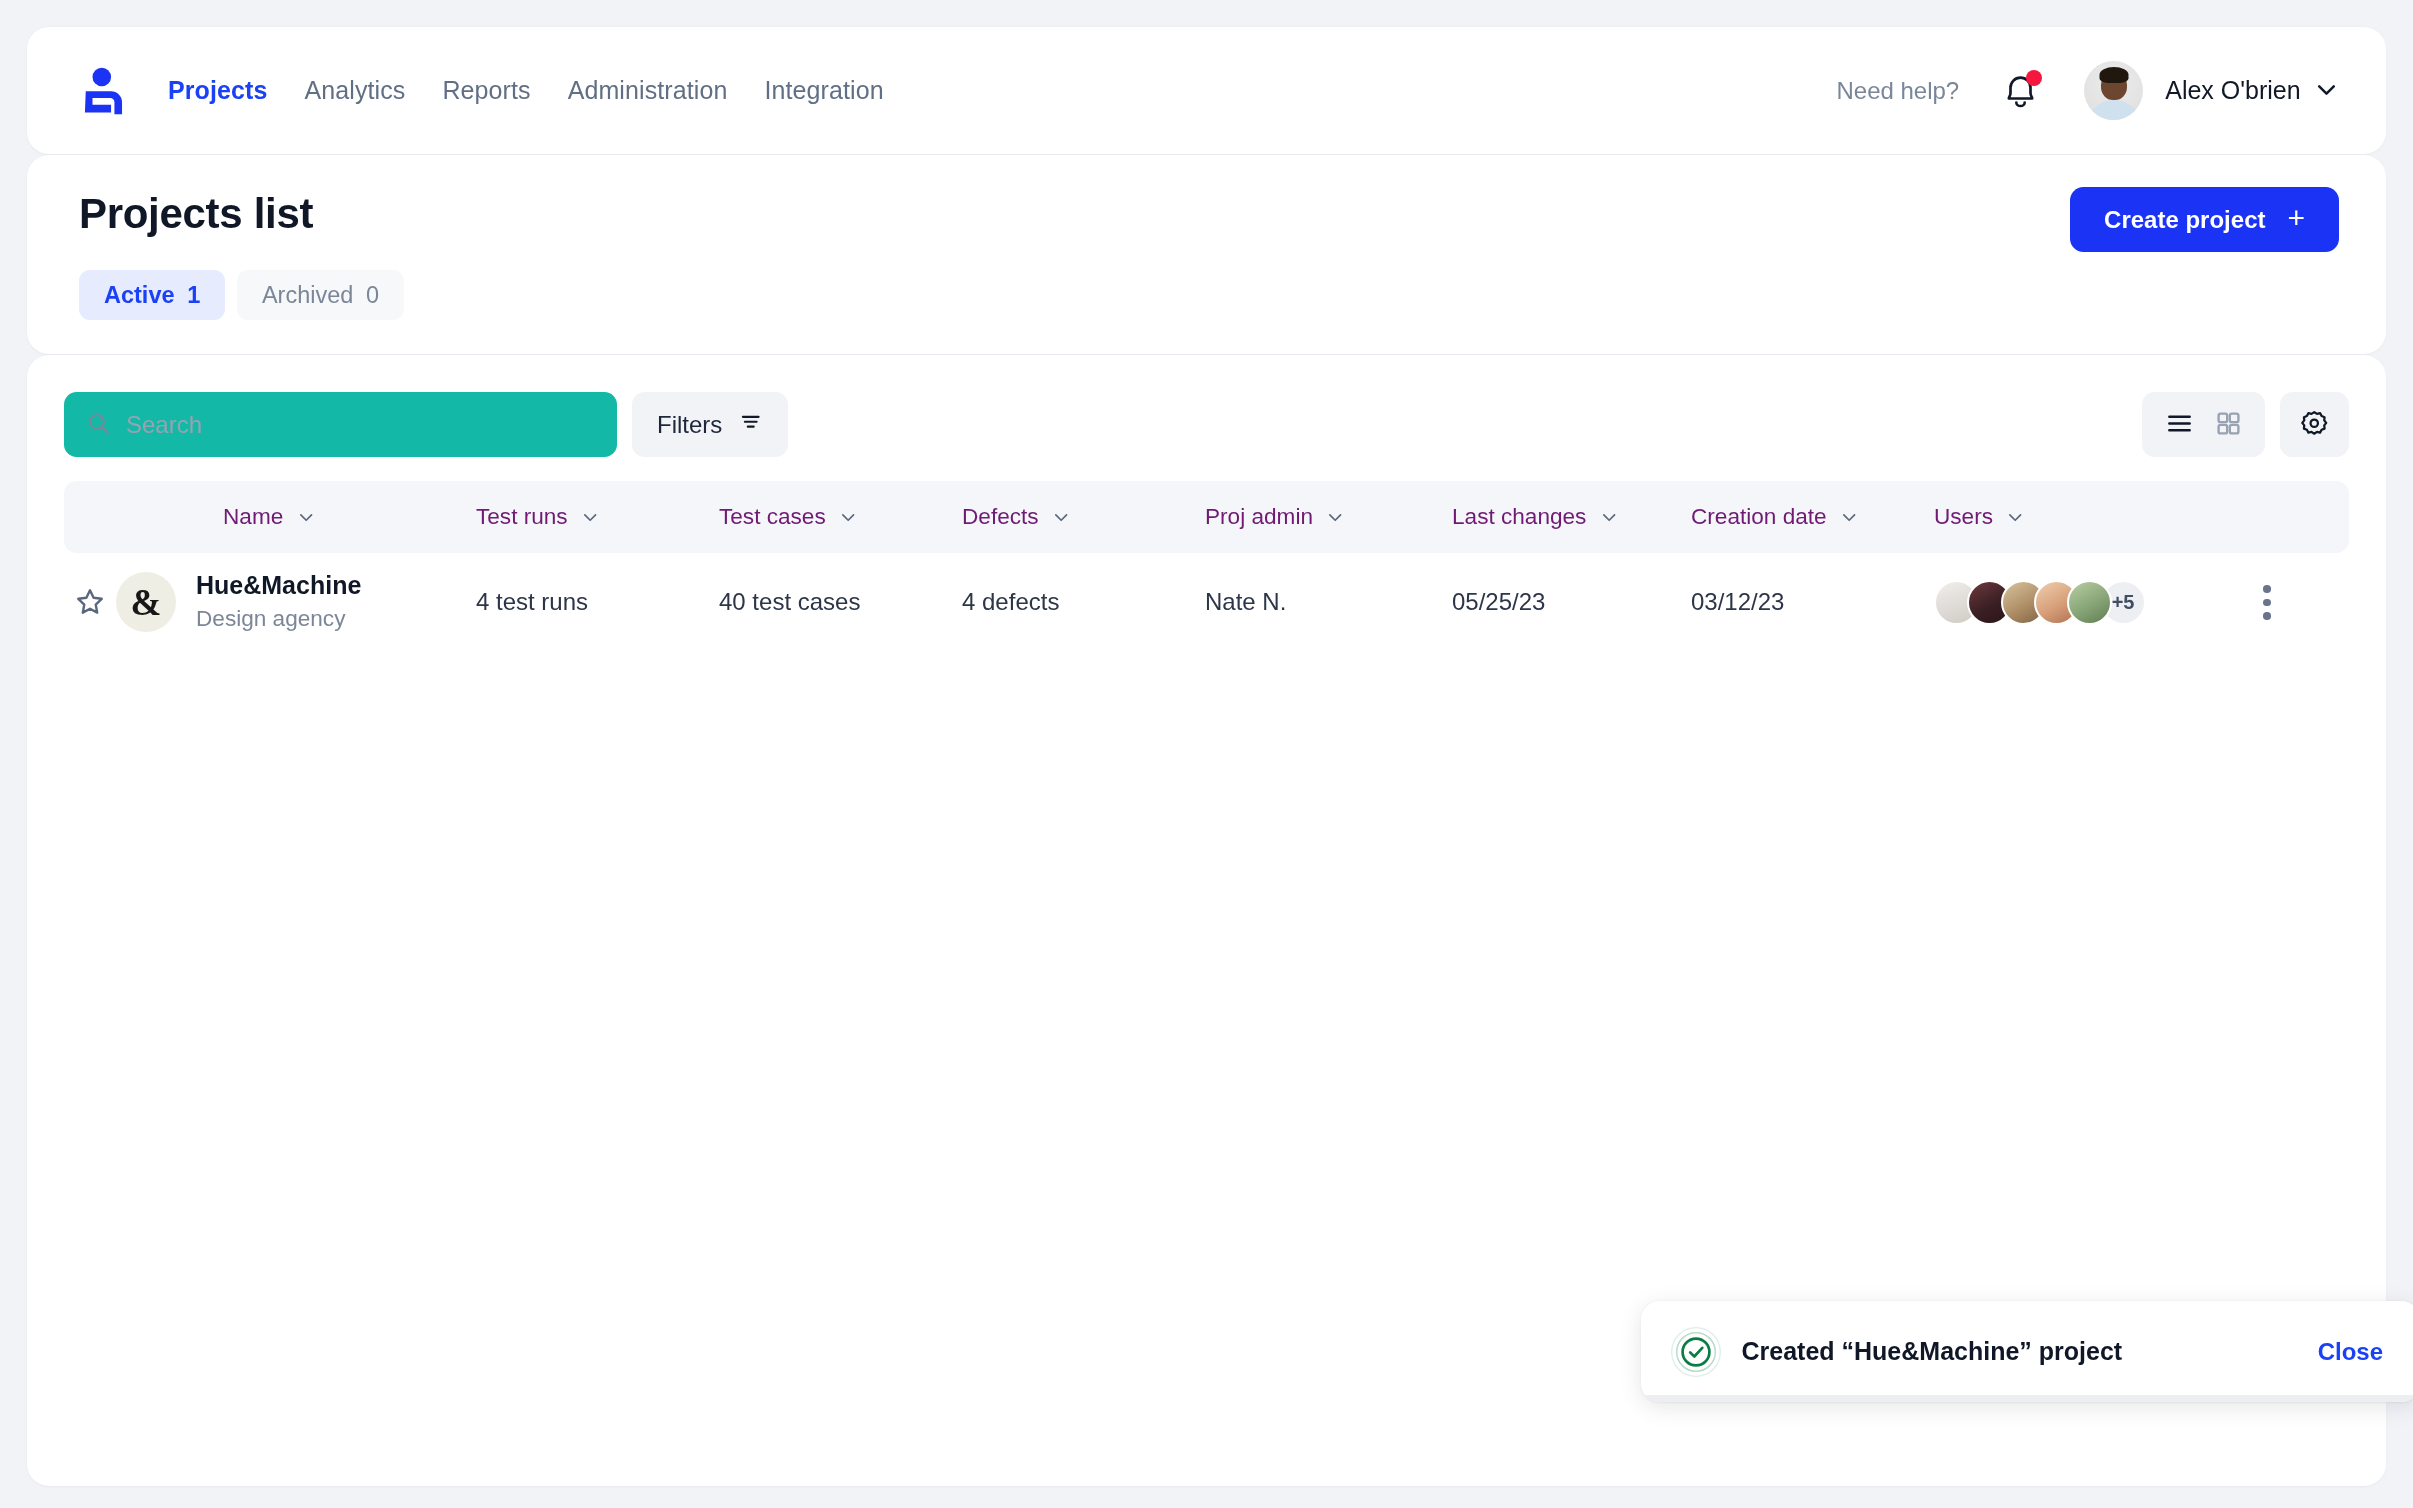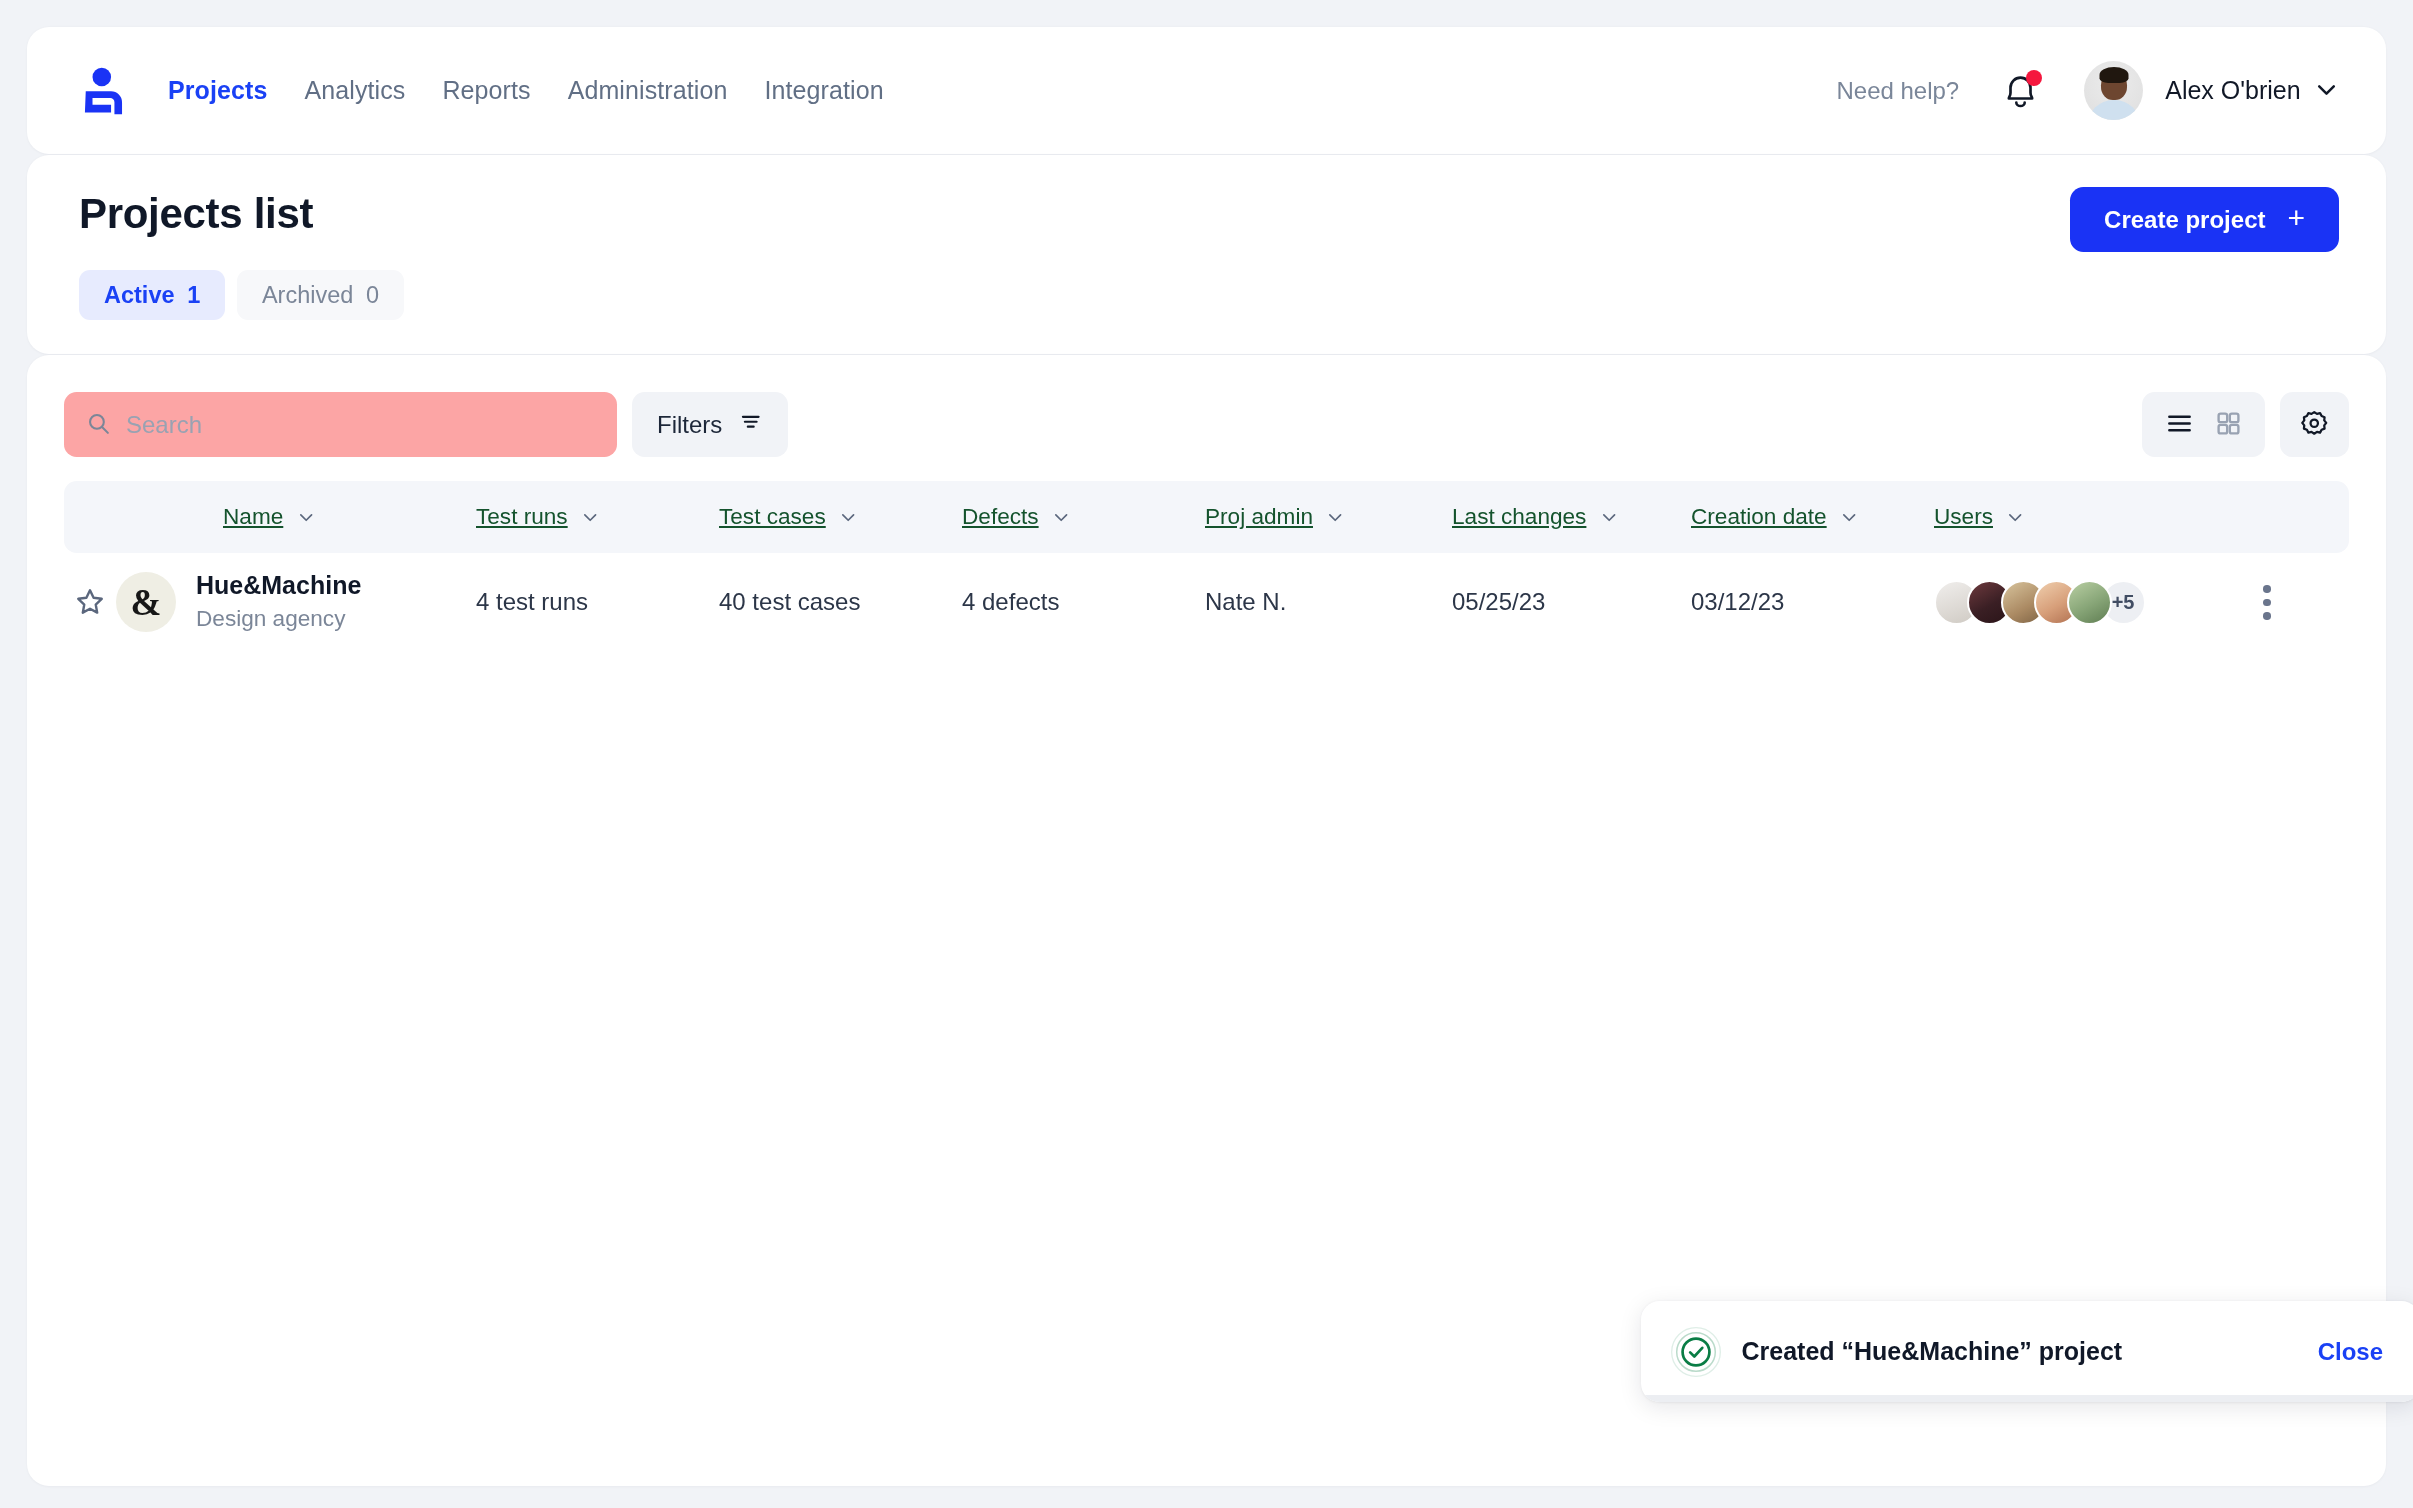--- a/index.html
+++ b/index.html
@@ -93,21 +93,21 @@
   
   .maincard {
     flex: 1 1 auto;
     padding: 37px 37px 0 37px;
     position: relative;
     overflow: hidden;
     display: flex; flex-direction: column;
   }
   .toolbar { display: flex; align-items: center; gap: 15px; flex: 0 0 auto; }
   .searchbox {
-    width: 553px; height: 65px; background: #fca5a5;
+    width: 553px; height: 65px; background: #14b8a6;
     border-radius: 12.6px; display: flex; align-items: center;
     padding: 0 22px; gap: 15px; cursor: text;
   }
   .search-input {
     border: none; background: transparent; outline: none;
     font-size: 24px; color: #2c3648; font-family: inherit;
     width: 100%;
   }
   .search-input::placeholder { color: #99a2b2; }
   .filters-btn {
@@ -133,23 +133,22 @@
     background: #f4f6fa; border-radius: 12.6px;
     height: 72px; display: flex; align-items: center;
     padding: 0 0 0 0;
   }
   .trow {
     height: 99px; display: flex; align-items: center;
     background: #fff;
   }
   .th, .td { display: flex; align-items: center; }
   .th {
-    font-size: 22.6px; color: #14532d; gap: 13.4px; cursor: pointer;
+    font-size: 22.6px; color: #701a75; gap: 13.4px; cursor: pointer;
     white-space: nowrap;
-    text-decoration: underline;
   }
   .td { font-size: 24px; color: #2c3648; white-space: nowrap; }
 
   .col-star  { width: 52px; justify-content: center; flex: 0 0 auto; }
   .col-name  { width: 360px; flex: 0 0 auto; }
   .col-runs  { width: 243px; flex: 0 0 auto; }
   .col-cases { width: 243px; flex: 0 0 auto; }
   .col-def   { width: 243px; flex: 0 0 auto; }
   .col-adm   { width: 247px; flex: 0 0 auto; }
   .col-last  { width: 239px; flex: 0 0 auto; text-align: right; }

